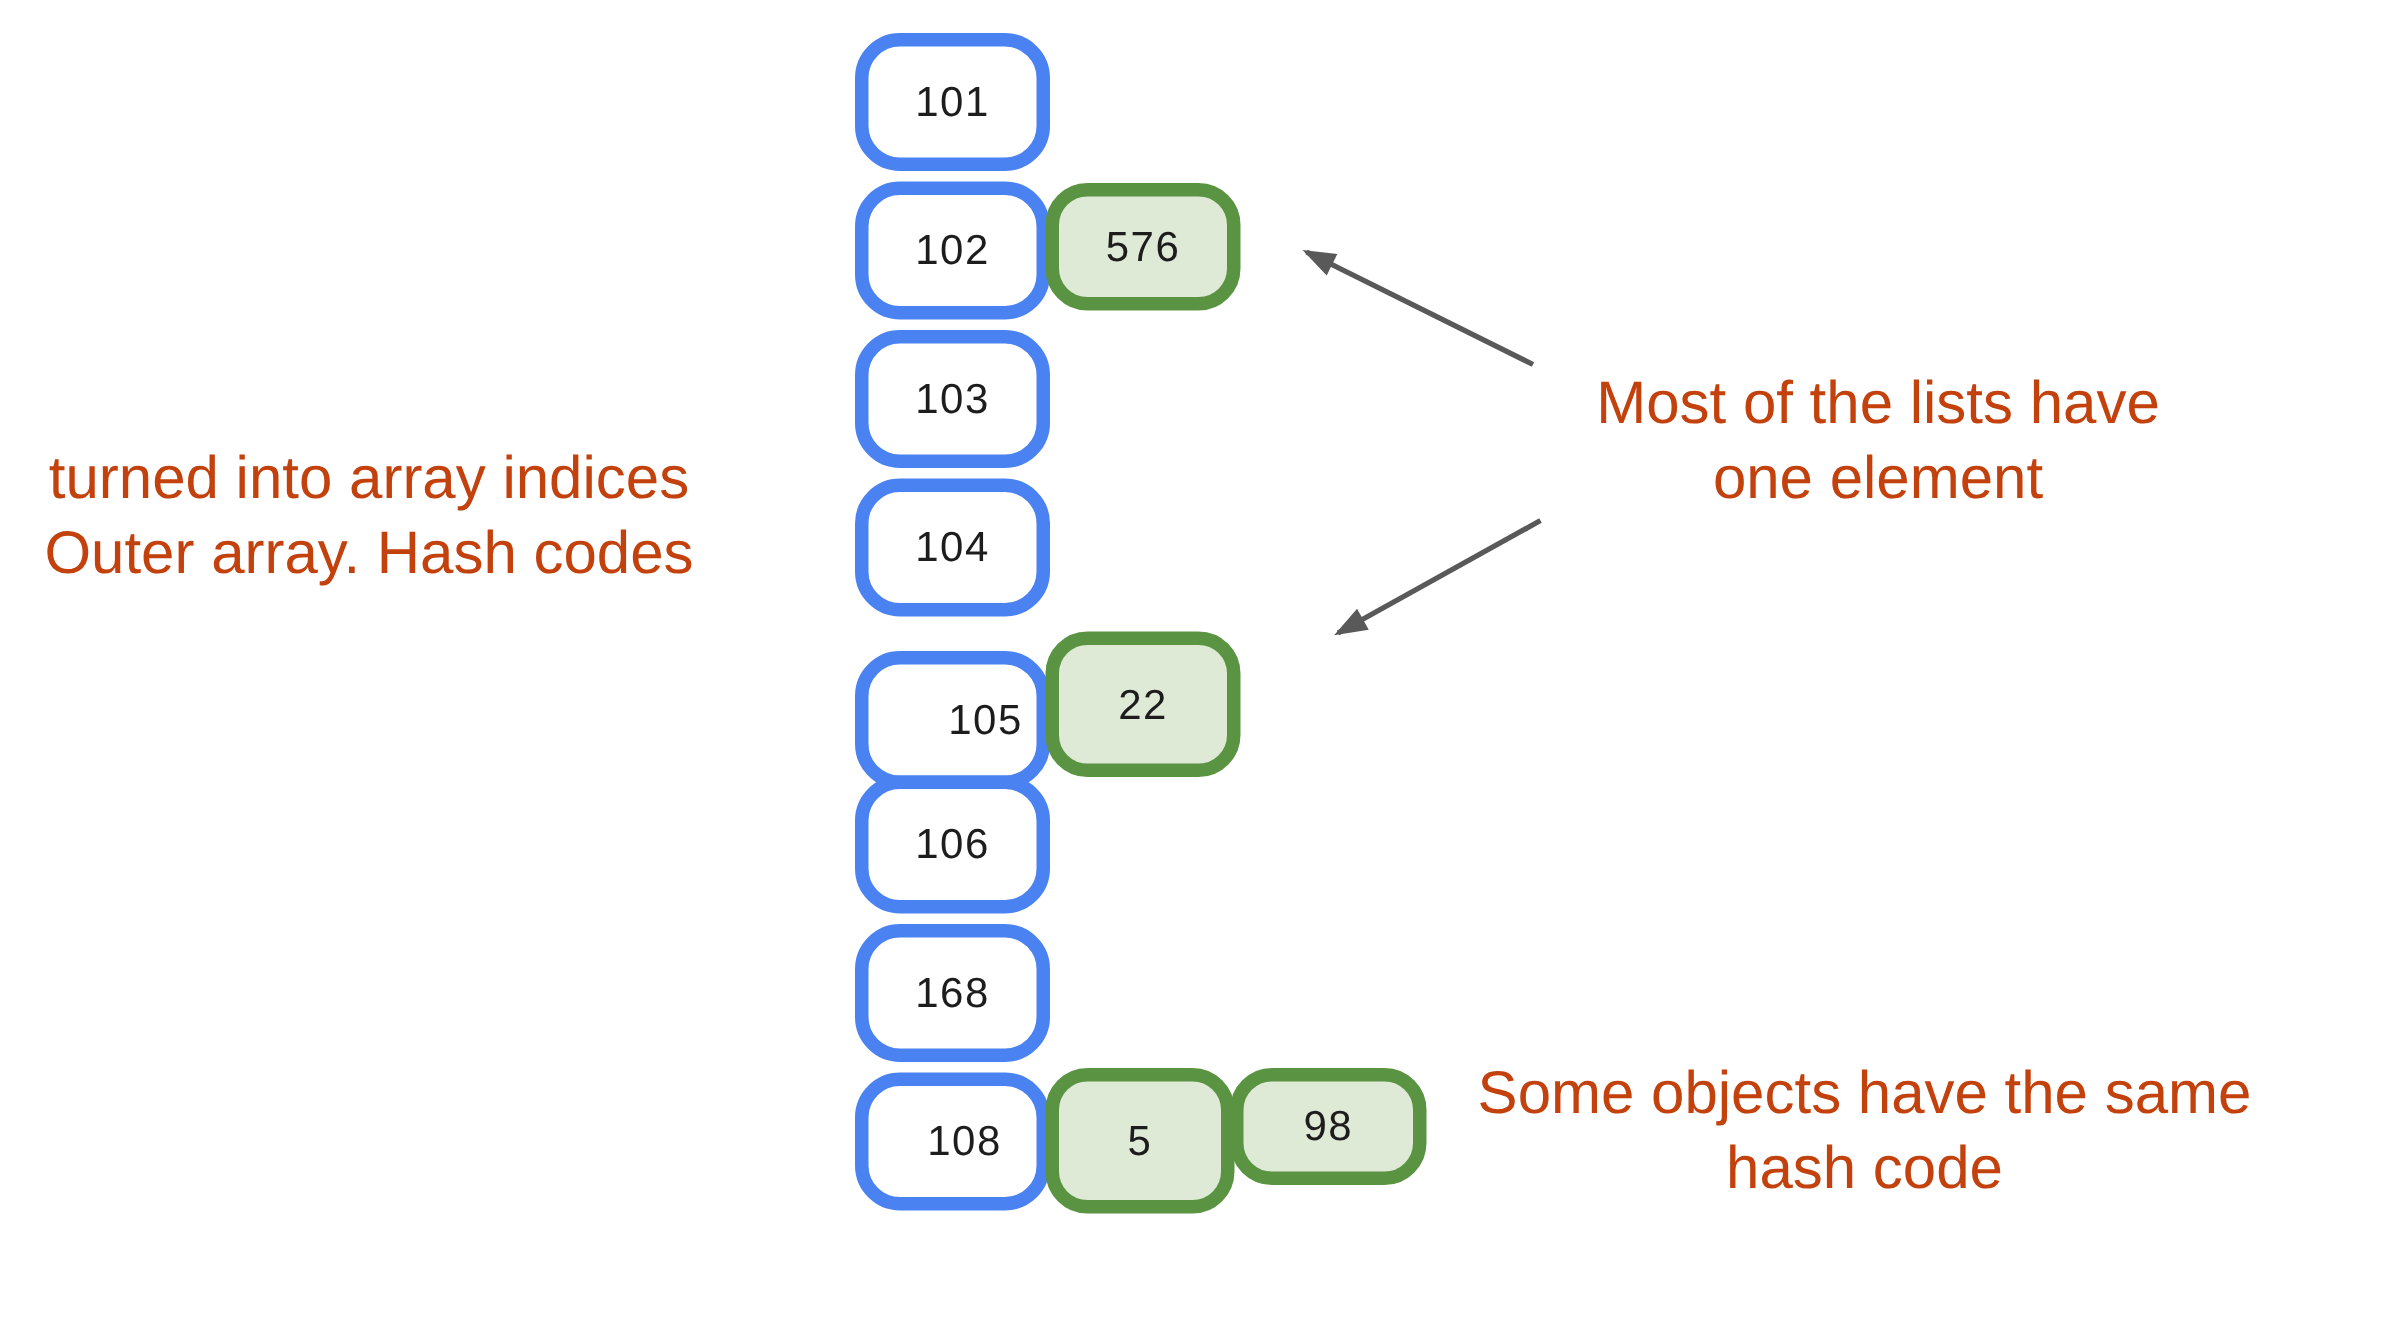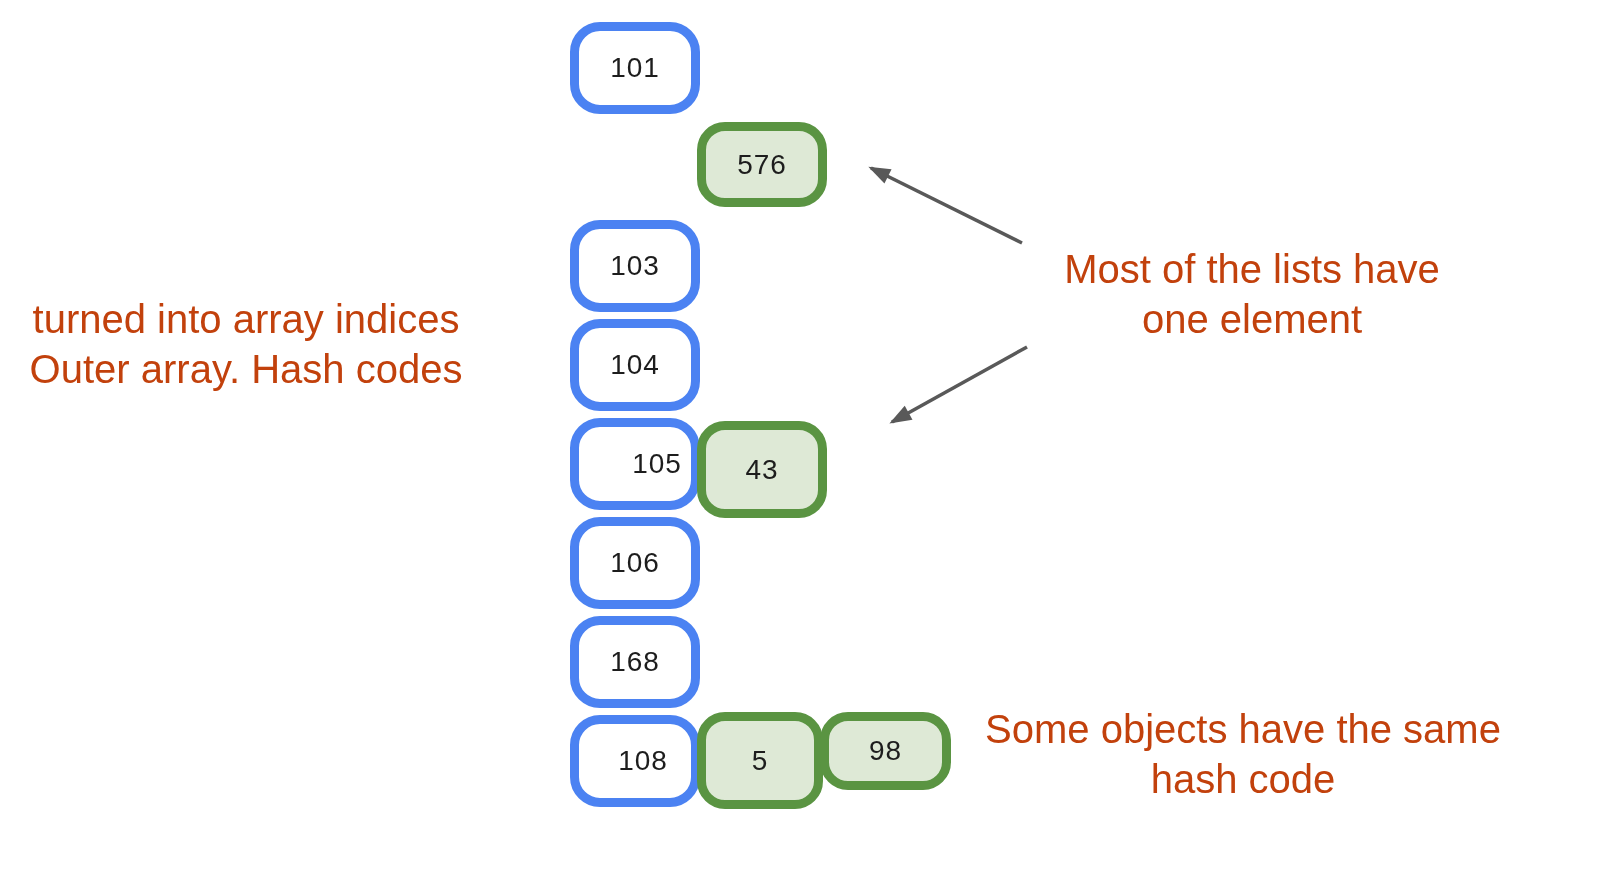--- a/index.html
+++ b/index.html
@@ -59,29 +59,30 @@
 <body>
 
 <div class="canvas">
 
   <div class="note" style="left: 20px; top: 294px; width: 452px;">
     <div>turned into array indices</div>
     <div>Outer array. Hash codes</div>
   </div>
 
   <div class="cell index-cell" style="top: 22px;">101</div>
+  <div class="cell index-cell" style="top: 121px;">102</div>
   <div class="cell index-cell" style="top: 220px;">103</div>
   <div class="cell index-cell" style="top: 319px;">104</div>
-  <div class="cell index-cell" style="top: 418px; padding-left: 44px;">105</div>
+  <div class="cell index-cell" style="top: 434px; padding-left: 44px;">105</div>
   <div class="cell index-cell" style="top: 517px;">106</div>
   <div class="cell index-cell" style="top: 616px;">168</div>
   <div class="cell index-cell" style="top: 715px; padding-left: 16px;">108</div>
 
   <div class="cell value-cell" style="left: 697px; top: 122px; width: 130px; height: 85px;">576</div>
-  <div class="cell value-cell" style="left: 697px; top: 421px; width: 130px; height: 97px;">43</div>
+  <div class="cell value-cell" style="left: 697px; top: 421px; width: 130px; height: 97px;">22</div>
   <div class="cell value-cell" style="left: 697px; top: 712px; width: 126px; height: 97px;">5</div>
   <div class="cell value-cell" style="left: 820px; top: 712px; width: 131px; height: 78px;">98</div>
 
   <svg class="arrows-overlay" viewBox="0 0 1600 890" xmlns="http://www.w3.org/2000/svg">
     <defs>
       <marker id="ah" markerWidth="26" markerHeight="20" refX="20" refY="9" orient="auto" markerUnits="userSpaceOnUse">
         <path d="M1,1 L23,9 L1,17 Z" fill="#595959"></path>
       </marker>
     </defs>
     <line x1="1022" y1="243" x2="871" y2="168" stroke="#595959" stroke-width="3.5" marker-end="url(#ah)"></line>

